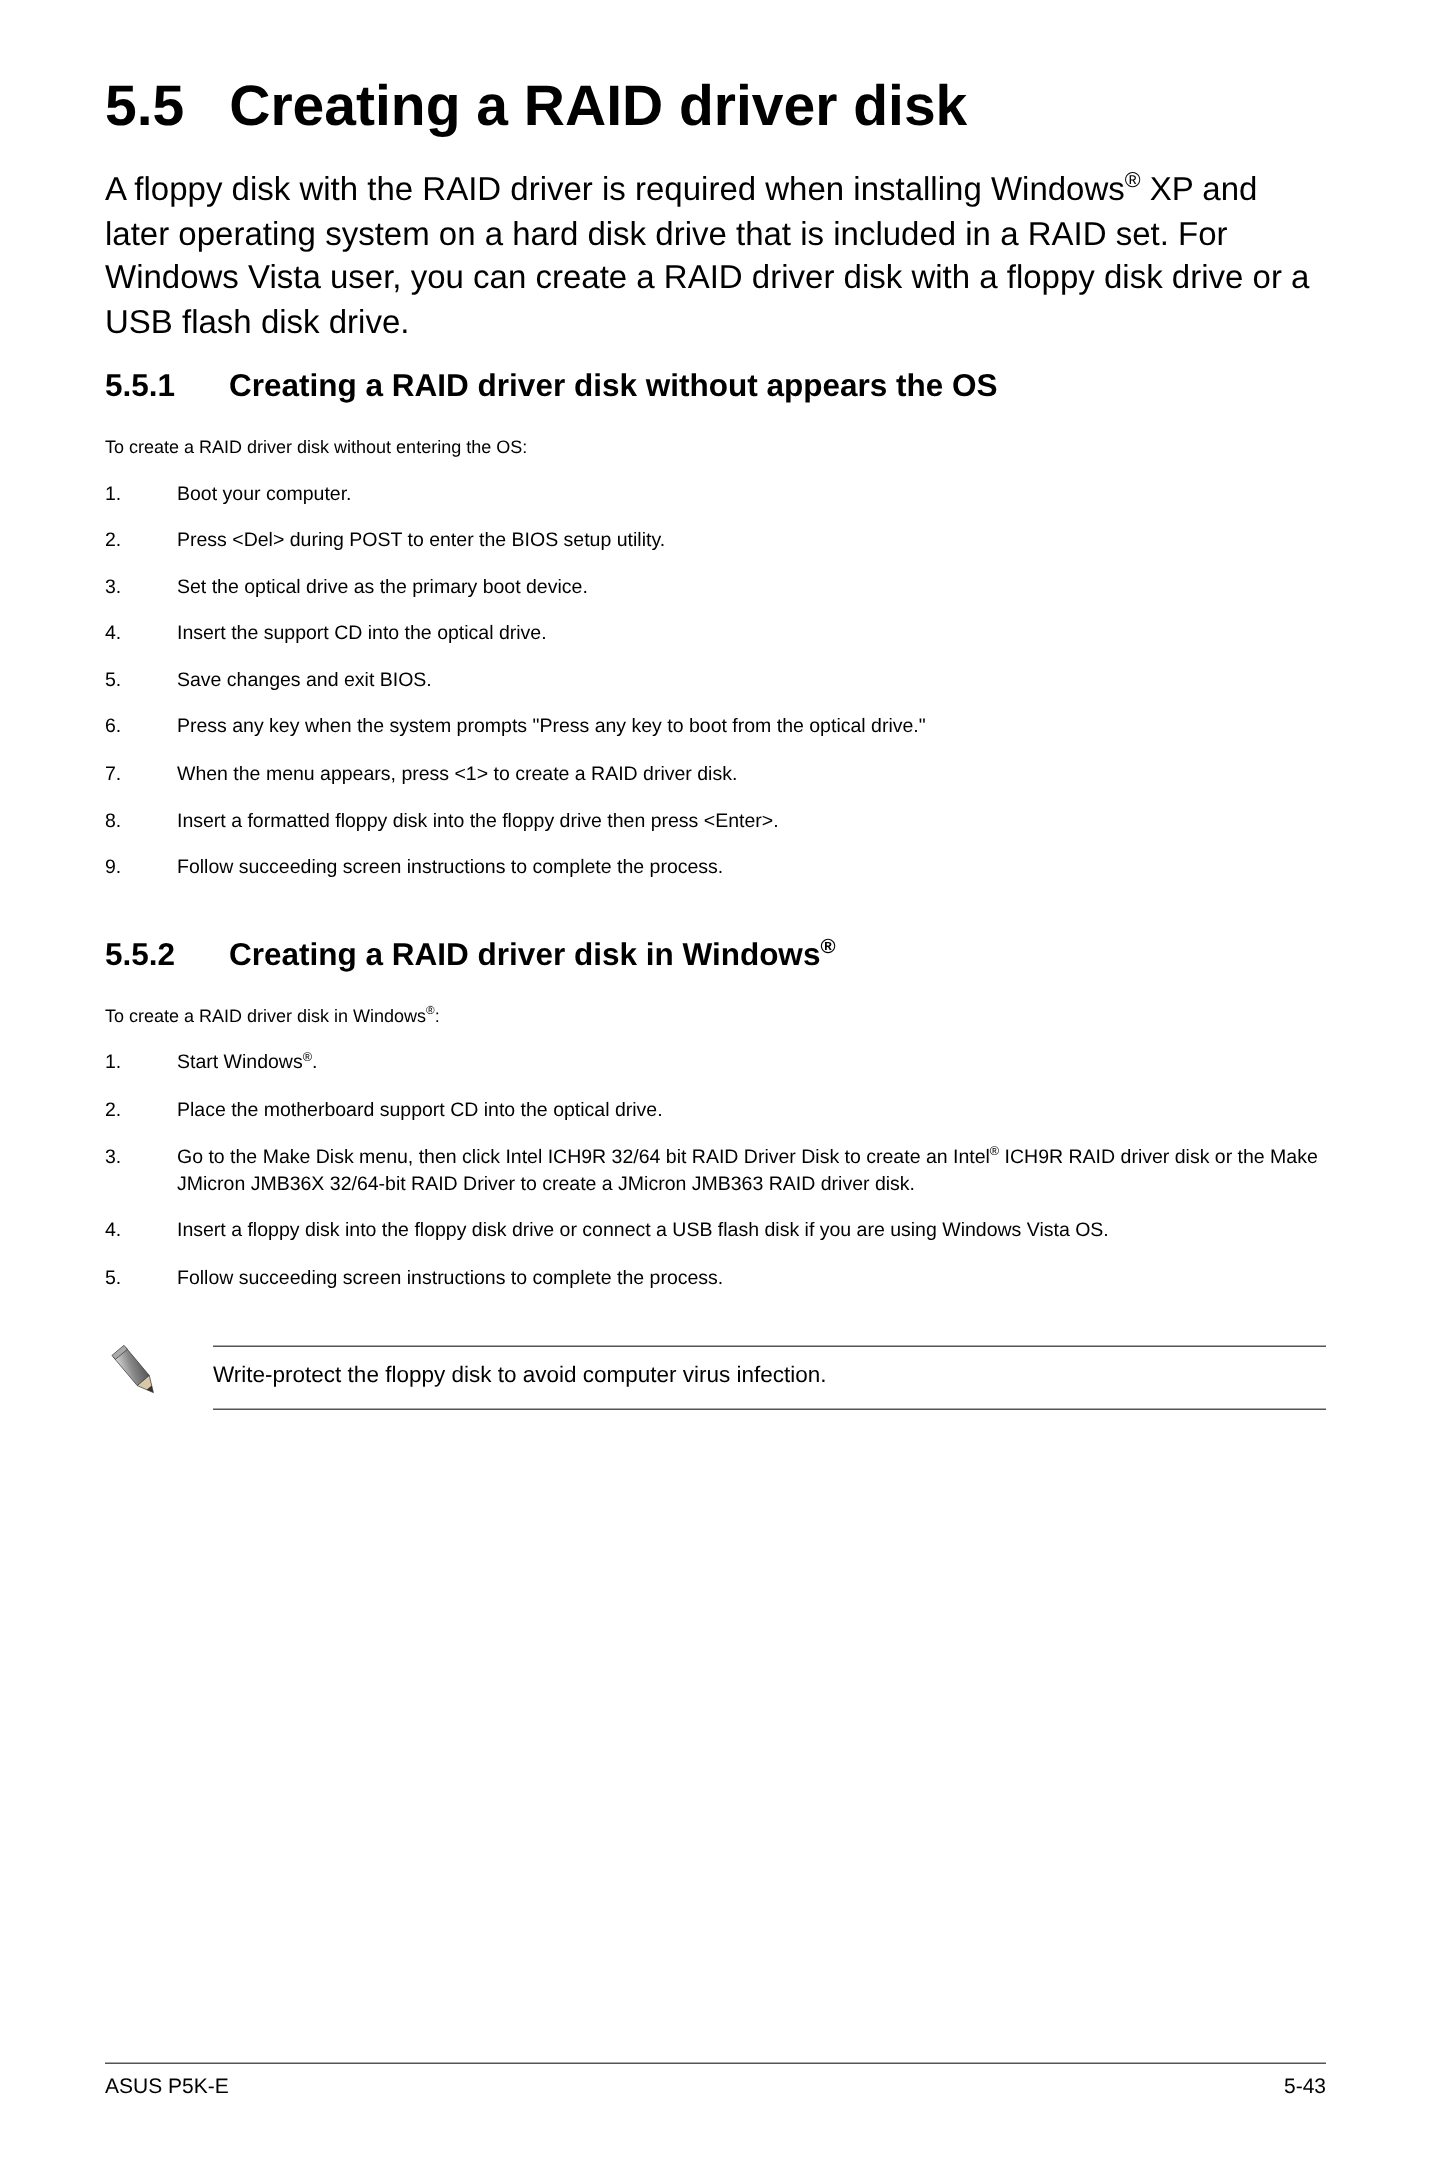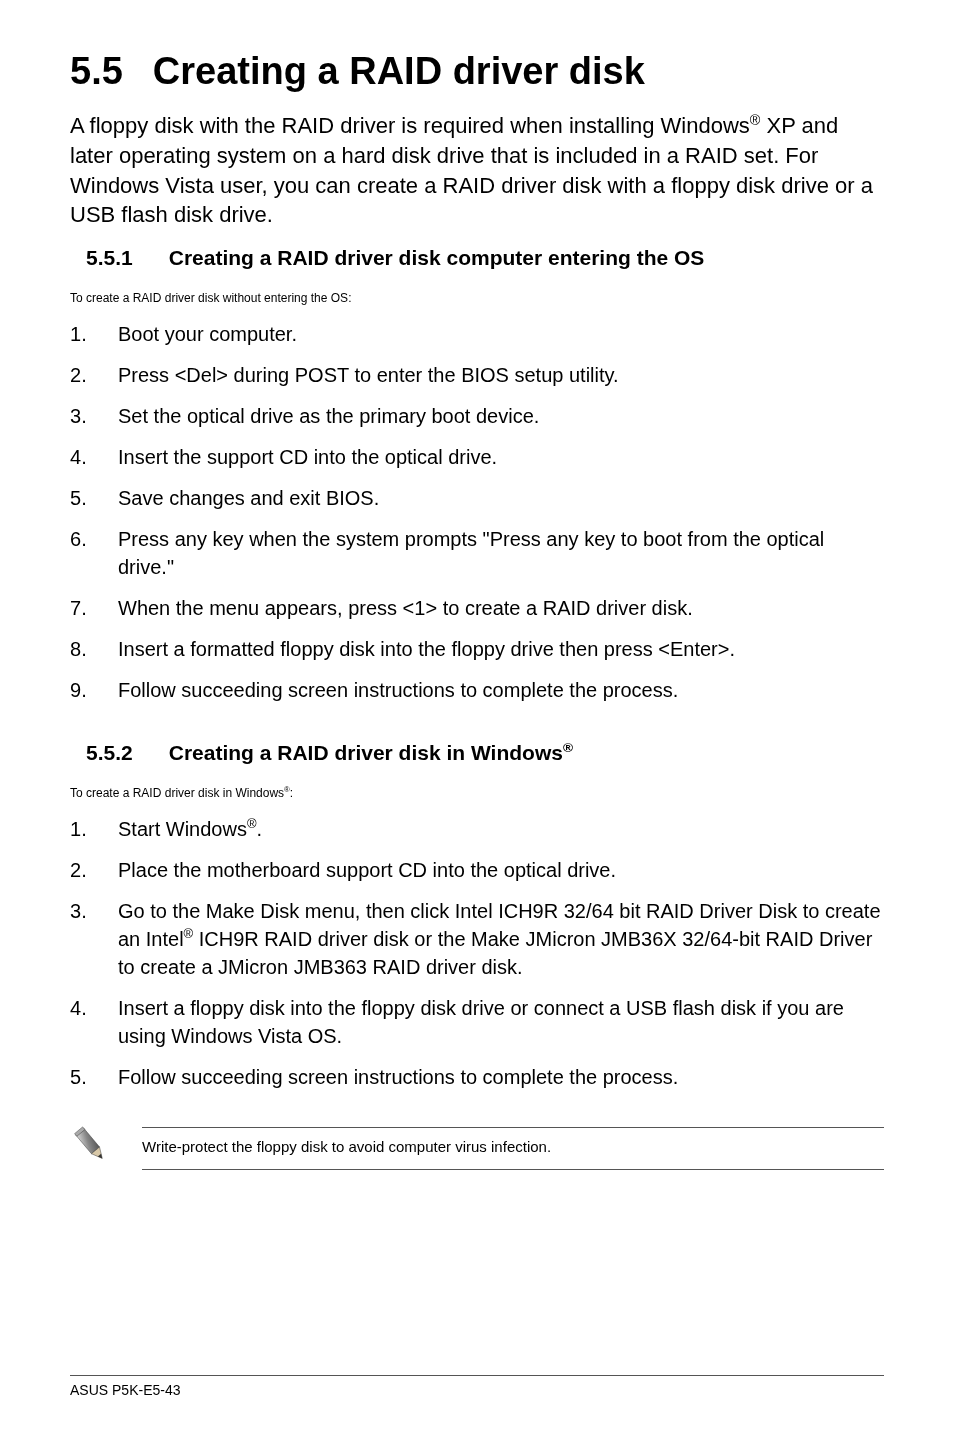--- a/index.html
+++ b/index.html
@@ -31,34 +31,33 @@
       margin-bottom: 16px;
     }
     h2 {
       font-size: 21px;
       font-weight: bold;
       margin-bottom: 20px;
     }
     h2 .subsection-num {
       display: inline-block;
       margin-right: 36px;
-      margin-left: 16px;
     }
     .body-text {
       font-size: 12px;
       line-height: 1.4;
       margin-bottom: 10px;
     }
     ol.steps-list {
       list-style: none;
       counter-reset: step;
       margin-bottom: 36px;
     }
     ol.steps-list li {
-      font-size: 20px;
+      font-size: 13px;
       line-height: 1.4;
       margin-bottom: 10px;
       padding-left: 48px;
       position: relative;
       counter-increment: step;
       margin-top: 13px;
     }
     ol.steps-list li::before {
       content: counter(step) ".";
       position: absolute;
@@ -96,40 +95,40 @@
       line-height: 1.4;
     }
     .footer {
       position: absolute;
       bottom: 40px;
       left: 70px;
       right: 70px;
       border-top: 1px solid #555;
       padding-top: 6px;
       display: flex;
-      justify-content: flex-start;
+      justify-content: space-between;
       font-size: 14px;
     }
     strong {
       font-weight: normal;
     }
   </style>
 </head>
 <body>
 
 <h1>
   <span class="section-num">5.5</span><span>Creating a RAID driver disk</span>
 </h1>
 
 <p class="intro-text">
   <span>A floppy disk with the RAID driver is required when installing Windows</span><sup>®</sup><span> XP and later operating system on a hard disk drive that is included in a RAID set. For Windows Vista user, you can create a RAID driver disk with a floppy disk drive or a USB flash disk drive.</span>
 </p>
 
 <h2>
-  <span class="subsection-num">5.5.1</span><span>Creating a RAID driver disk computer entering the OS</span>
+  <span class="subsection-num">5.5.1</span><span>Creating a RAID driver disk without appears the OS</span>
 </h2>
 
 <p class="body-text">To create a RAID driver disk without entering the OS:</p>
 
 <ol class="steps-list">
   <li>Boot your computer.</li>
   <li>Press &lt;Del&gt; during POST to enter the BIOS setup utility.</li>
   <li>Set the optical drive as the primary boot device.</li>
   <li>Insert the support CD into the optical drive.</li>
   <li>Save changes and exit BIOS.</li>

